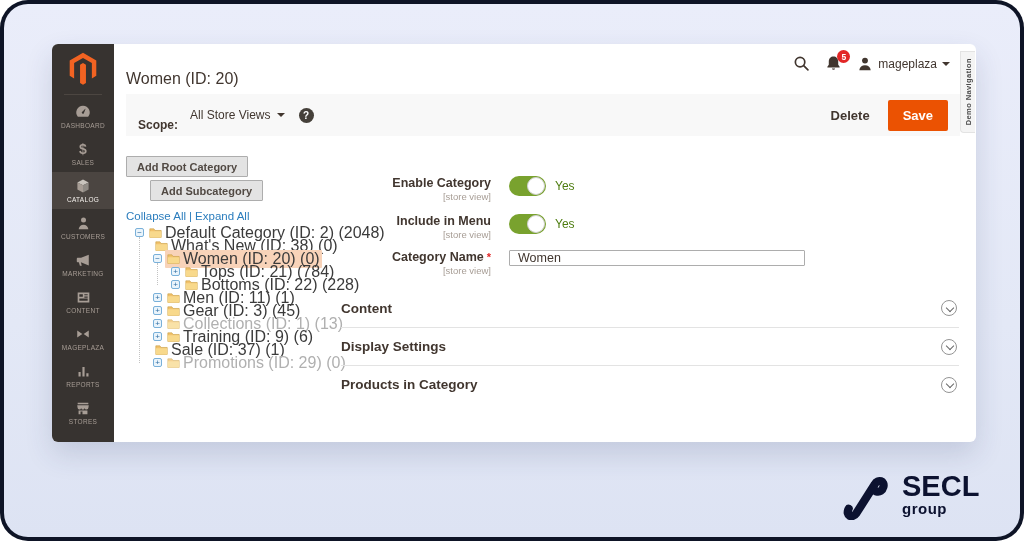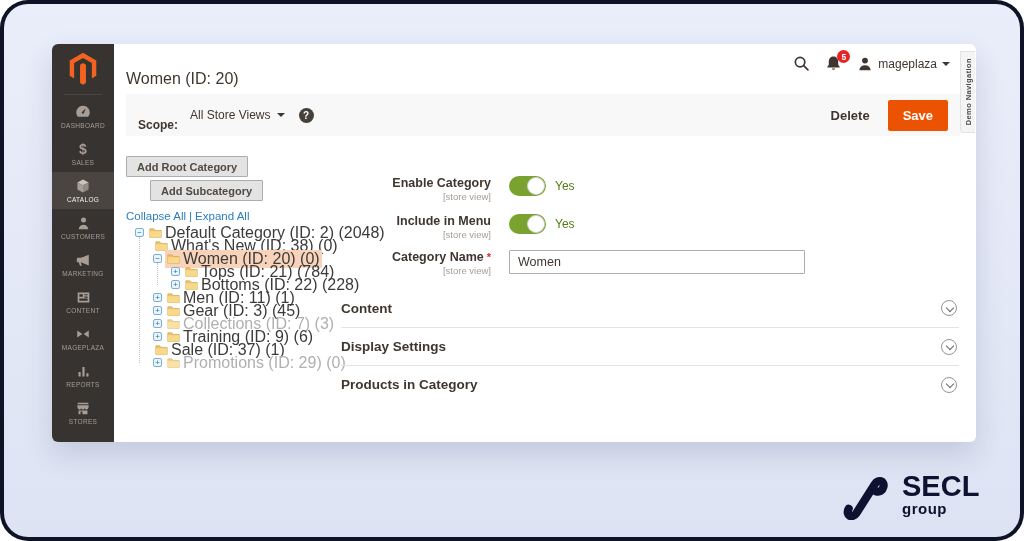--- a/index.html
+++ b/index.html
@@ -69,21 +69,21 @@
   
   .form-row { position:absolute; display:flex; }
   .flabel { width:150px; text-align:right; }
   .flabel .lb { font-size:12.5px; font-weight:bold; color:#41362f; }
   .flabel .req { color:#e22626; font-size:11px; margin-left:3px; }
   .flabel .sv { font-size:9.5px; color:#a79d95; margin-top:1px; }
   .fctrl { margin-left:18px; display:flex; align-items:flex-start; }
   .toggle { position:relative; width:37px; height:20px; border-radius:10px; background:#79a22e; cursor:pointer; flex:none; }
   .knob { position:absolute; top:1px; right:1px; width:18px; height:18px; border-radius:50%; background:#fff; border:1px solid #cfcfcf; }
   .tval { margin-left:9px; font-size:12px; color:#4d7c0f; line-height:20px; }
-  .txt-input { width:296px; height:24px; border:1px solid #adadad; border-radius:1px; font-family:inherit; font-size:12.5px; color:#41362f; padding:0 8px; }
+  .txt-input { width:296px; height:16px; border:1px solid #adadad; border-radius:1px; font-family:inherit; font-size:12.5px; color:#41362f; padding:0 8px; }
 
   
   .sections { position:absolute; left:227px; top:245px; width:618px; }
   .section { height:38px; display:flex; align-items:center; justify-content:space-between; cursor:pointer; }
   .section + .section { border-top:1px solid #e3e3e3; }
   .stitle { font-size:13.5px; font-weight:bold; color:#41362f; }
   .chev { position:relative; width:16px; height:16px; border:1px solid #949494; border-radius:50%; margin-right:2px; flex:none; }
   .chev::after { content:""; position:absolute; left:4.5px; top:3.5px; width:5px; height:5px; border-right:1.3px solid #676767; border-bottom:1.3px solid #676767; transform:rotate(45deg); }
 
   
@@ -329,21 +329,21 @@
               </span>
         </div>
 
         <div class="trow lvl2 disabled">
           <span class="exp plus"></span>
           <span class="node">
                 <svg class="folder" viewBox="0 0 16 13">
                   <path d="M1 2h5l1.5 2H15v8.5H1z" fill="#f2c26b" stroke="#caa24a" stroke-width="0.8"></path>
                   <path d="M1 5h14v7.5H1z" fill="#f8d98c"></path>
                 </svg>
-                <span class="tlabel">Collections (ID: 7) (3)</span>
+                <span class="tlabel">Collections (ID: 1) (13)</span>
               </span>
         </div>
 
         <div class="trow lvl2">
           <span class="exp plus"></span>
           <span class="node">
                 <svg class="folder" viewBox="0 0 16 13">
                   <path d="M1 2h5l1.5 2H15v8.5H1z" fill="#f2c26b" stroke="#caa24a" stroke-width="0.8"></path>
                   <path d="M1 5h14v7.5H1z" fill="#f8d98c"></path>
                 </svg>

